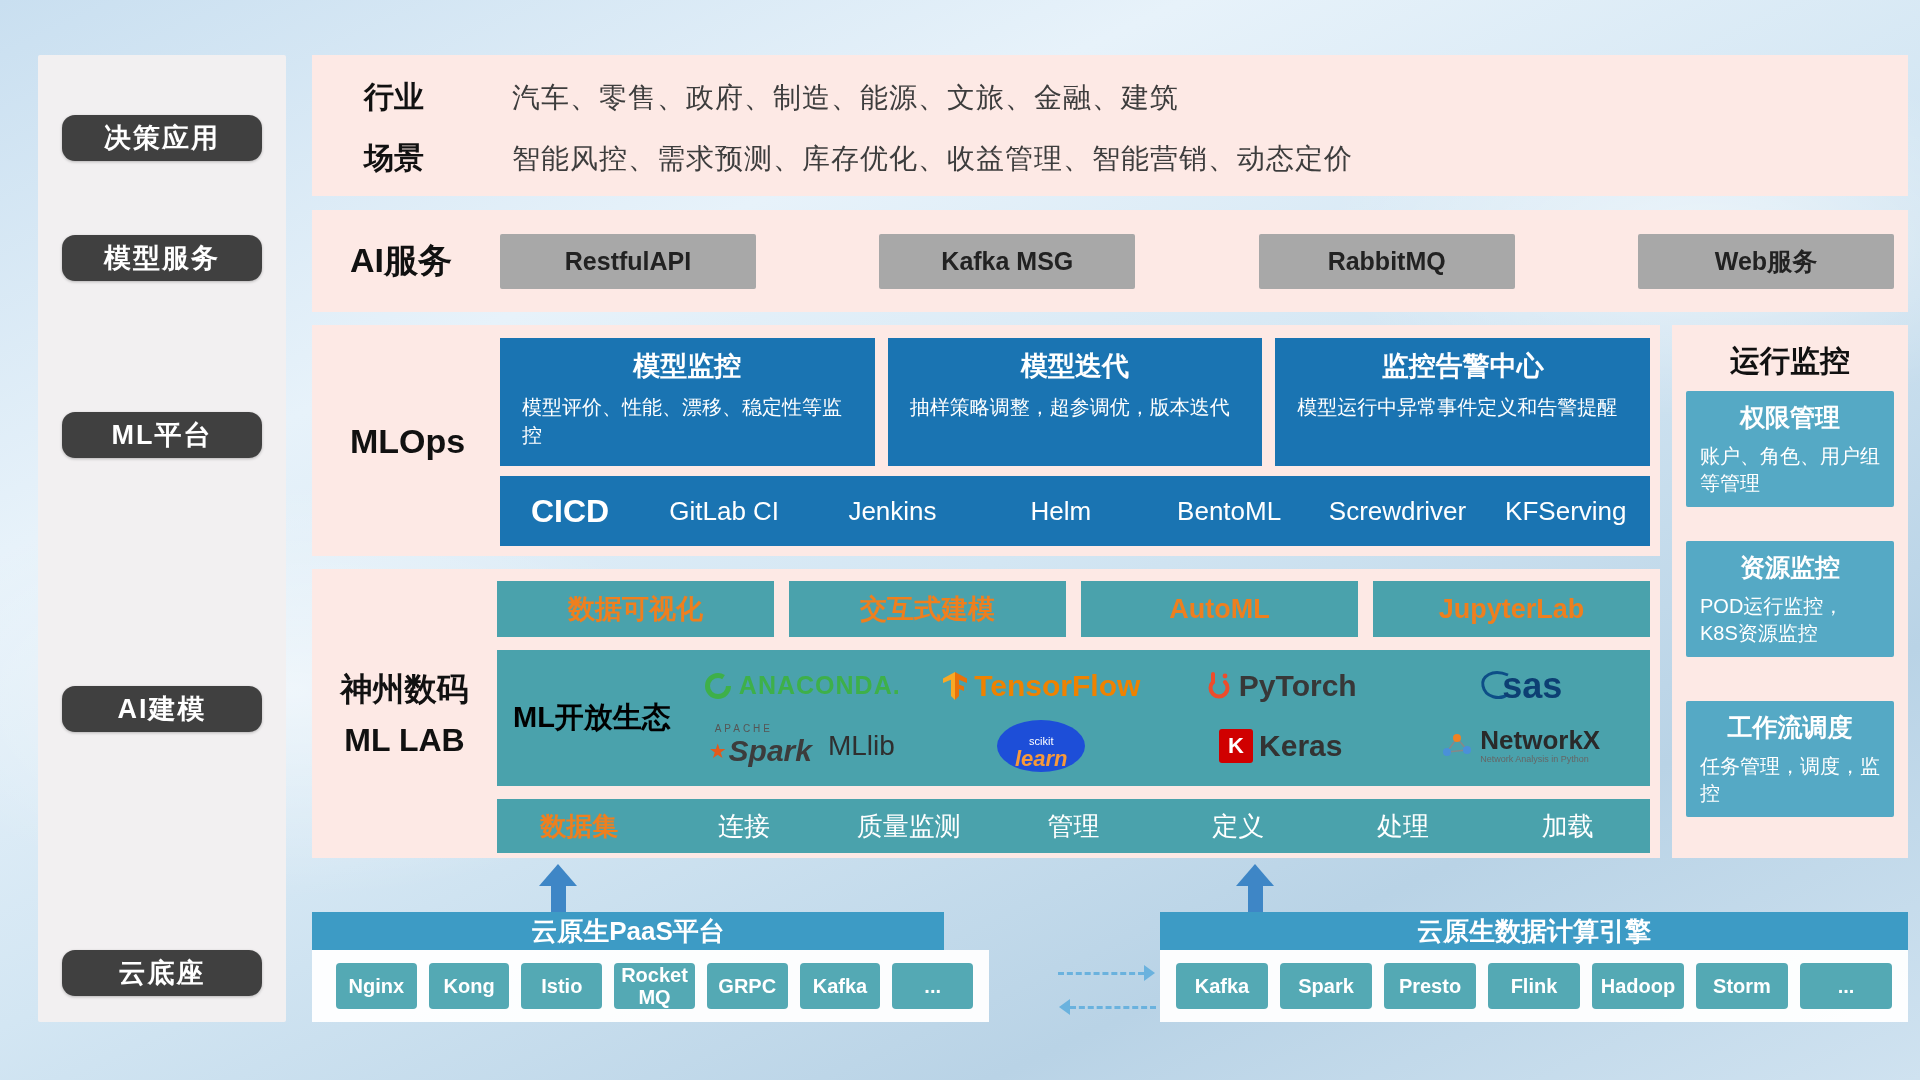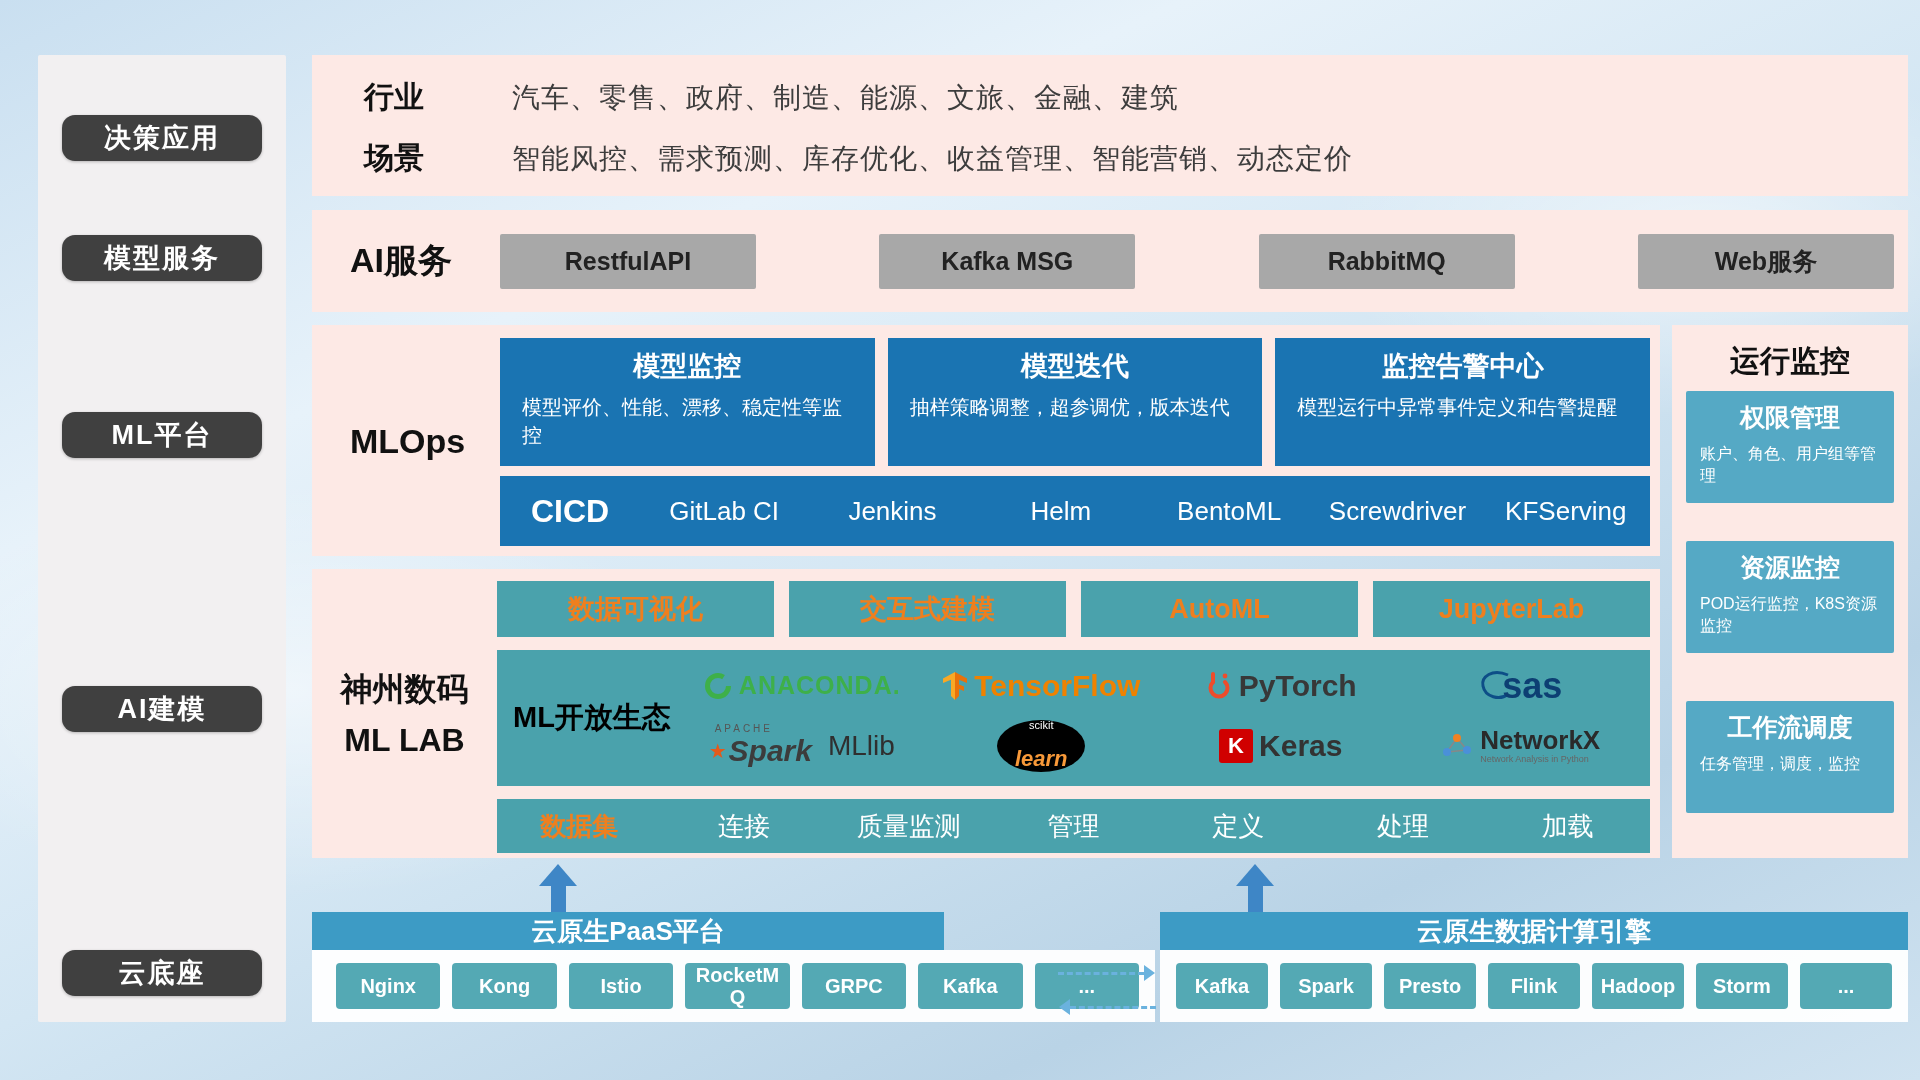--- a/index.html
+++ b/index.html
@@ -44,21 +44,21 @@
               background:#1a74b2; color:#fff; display:flex; align-items:center; }
   .cicd-title { width:140px; text-align:center; font-size:32px; font-weight:bold; }
   .cicd-item { flex:1; text-align:center; font-size:26px; padding:0 8px; }
 
   
   .monitor-panel { left:1672px; top:325px; width:236px; height:533px; }
   .monitor-title { text-align:center; margin-top:16px; font-size:30px; font-weight:bold; color:#111; }
   .monitor-card { position:absolute; left:14px; width:208px; min-height:112px;
                   background:#55a9c5; color:#fff; padding:10px 14px; border-radius:2px; }
   .monitor-card-title { text-align:center; font-size:25px; font-weight:bold; margin-bottom:9px; }
-  .monitor-card-desc { font-size:16px; line-height:1.35; }
+  .monitor-card-desc { font-size:20px; line-height:1.35; }
 
   
   .mllab-panel { left:312px; top:569px; width:1348px; height:289px; }
   .mllab-label { position:absolute; left:0; top:0; width:185px; height:100%;
                  display:flex; flex-direction:column; justify-content:center; align-items:center;
                  gap:10px; font-size:32px; font-weight:bold; color:#111; }
   .tool-row { position:absolute; left:185px; right:10px; top:12px; height:56px; display:flex; gap:15px; }
   .tool-chip { flex:1; background:#4aa2ac; color:#ef7f1e; font-size:27px; font-weight:bold;
                display:flex; align-items:center; justify-content:center; }
   .eco-box { position:absolute; left:185px; right:10px; top:81px; height:136px;
@@ -70,22 +70,22 @@
   .ana-text { font-size:25px; font-weight:bold; color:#3eb049; letter-spacing:1px; }
   .tf-word { font-size:30px; font-weight:bold; color:#ef8200; }
   .pt-word { font-size:30px; font-weight:600; color:#383838; }
   .sas-text { font-size:36px; font-weight:bold; color:#0d3f73; margin-left:-16px; }
   .spark-stack { display:flex; flex-direction:column; }
   .spark-apache { font-size:10px; letter-spacing:3px; color:#555; padding-left:6px; }
   .spark-row { display:flex; align-items:center; }
   .spark-star { color:#e25a1c; font-size:20px; margin-right:2px; }
   .spark-word { font-size:30px; font-weight:bold; font-style:italic; color:#3c3c3c; }
   .mllib-word { font-size:28px; color:#2f2f2f; margin-left:10px;text-align:center; }
-  .skl-blob { width:88px; height:52px; background:#000000; border-radius:50%;
-              display:flex; flex-direction:column; align-items:center; justify-content:space-between; }
+  .skl-blob { width:88px; height:52px; background:#1d4ed8; border-radius:50%;
+              display:flex; flex-direction:column; align-items:center; justify-content:flex-end; }
   .skl-sup { font-size:11px; color:#fff; line-height:1; }
   .skl-main { font-size:22px; font-style:italic; font-weight:bold; color:#f89939; line-height:1.1; }
   .keras-badge { width:34px; height:34px; background:#d00000; color:#fff; border-radius:3px;
                  display:inline-flex; align-items:center; justify-content:center;
                  font-weight:bold; font-size:22px; }
   .keras-text { font-size:30px; font-weight:600; color:#333; }
   .nx-textcol { display:flex; flex-direction:column; line-height:1.1; }
   .nx-text { font-size:26px; font-weight:600; color:#2a2a2a; }
   .nx-sub { font-size:9px; color:#666; }
   .dataset-bar { position:absolute; left:185px; right:10px; top:230px; height:54px;
@@ -285,21 +285,21 @@
   <div class="up-arrow" style="left:539px; top:864px;">
     <div class="arrow-head"></div>
       <div class="arrow-stem"></div>
   </div>
   <div class="up-arrow" style="left:1236px; top:864px;">
     <div class="arrow-head"></div>
       <div class="arrow-stem"></div>
   </div>
 
   <div class="bar-header" style="left:312px; top:912px; width:632px;">云原生PaaS平台</div>
-  <div class="chip-strip" style="left:312px; top:950px; width:843px;padding-left:24px;">
+  <div class="chip-strip" style="left:312px; top:950px; width:677px;padding-left:24px;">
     <div class="tech-chip">Nginx</div>
     <div class="tech-chip">Kong</div>
     <div class="tech-chip">Istio</div>
     <div class="tech-chip">RocketMQ</div>
     <div class="tech-chip">GRPC</div>
     <div class="tech-chip">Kafka</div>
     <div class="tech-chip">...</div>
   </div>
 
   <div class="bar-header" style="left:1160px; top:912px; width:748px;">云原生数据计算引擎</div>

